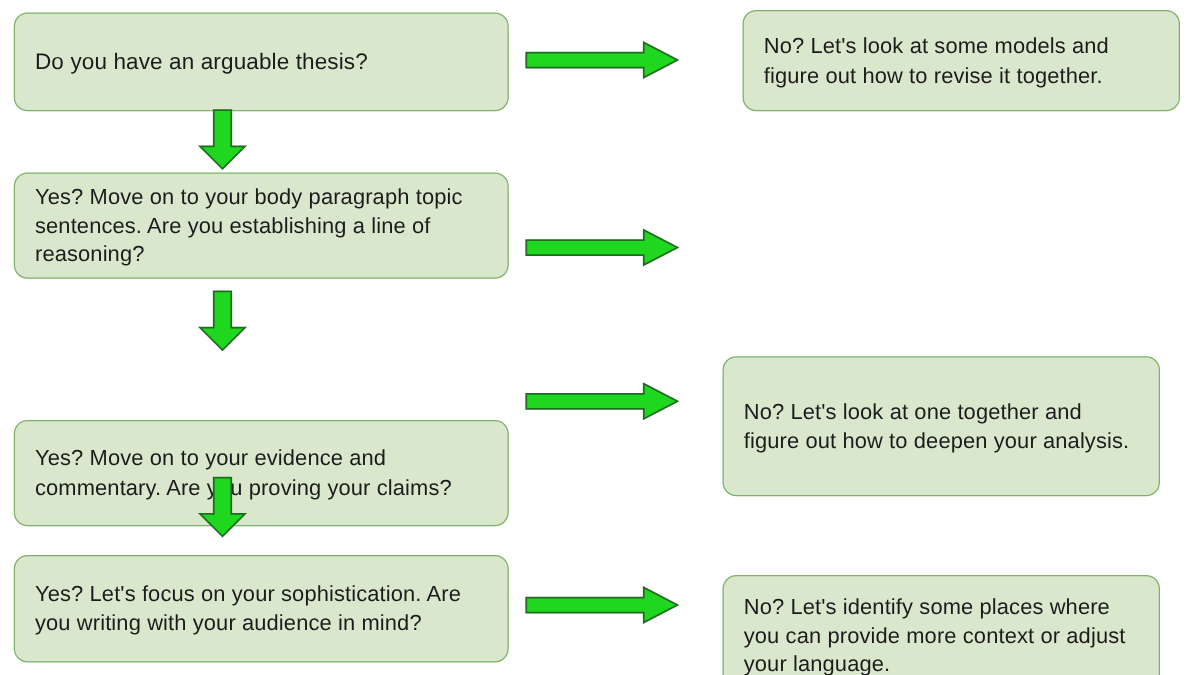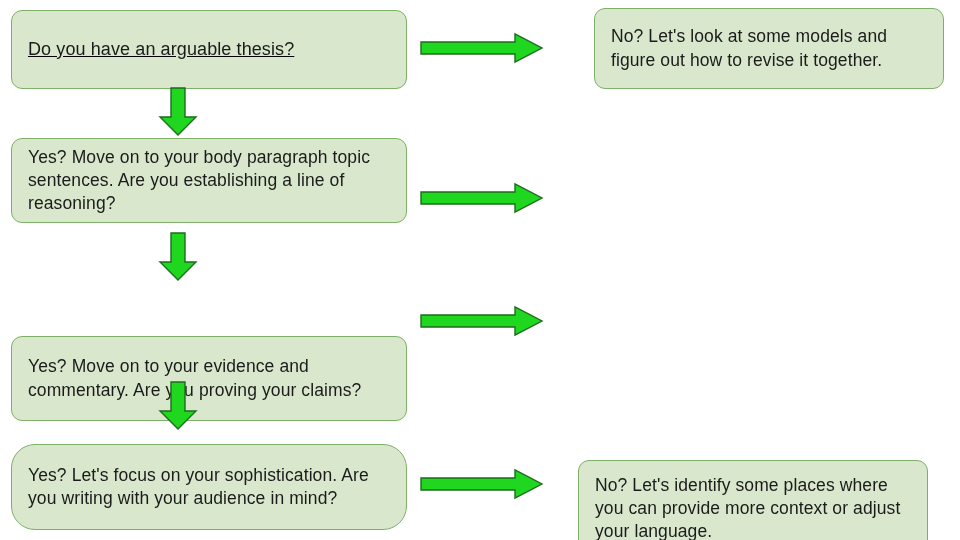--- a/index.html
+++ b/index.html
@@ -39,24 +39,24 @@
   }
   .node.single .node-text {
     font-size: 18px;
   }
 
   
   .col-left  { left: 11px;  width: 396px; }
   
   .col-right { left: 578px; width: 350px; }
 
-  .r1-left  { top: 10px;  height: 79px; text-decoration: underline; }
+  .r1-left  { top: 10px;  height: 79px; }
   .r2-left  { top: 138px; height: 85px; }
   .r3-left  { top: 300px; height: 85px; margin-top: 36px; }
-  .r4-left  { top: 444px; height: 86px; border-radius: 24px; }
+  .r4-left  { top: 444px; height: 86px; }
 
   .r1-right { top: 8px;   height: 81px; margin-left: 16px; }
   .r2-right { top: 152px; height: 94px; }
   .r3-right { top: 285px; height: 112px; }
   .r4-right { top: 432px; height: 97px; margin-top: 28px; }
 
   
   .arrow {
     position: absolute;
     display: block;
@@ -108,20 +108,23 @@
   </svg>
 
   <div class="node col-left r3-left">
     <span class="node-text">Yes? Move on to your evidence and commentary. Are you proving your claims?</span>
   </div>
 
   <svg class="arrow arrow-h h3" viewBox="0 0 124 32">
     <polygon points="1,10 95,10 95,2 122,16 95,30 95,22 1,22" fill="#1fd71f" stroke="#1f6b1f" stroke-width="1.4" stroke-linejoin="miter"></polygon>
   </svg>
 
+  <div class="node col-right r3-right">
+    <span class="node-text">No? Let's look at one together and figure out how to deepen your analysis.</span>
+  </div>
 
   <svg class="arrow arrow-v v3" viewBox="0 0 40 50">
     <polygon points="13,1 27,1 27,30 38,30 20,48 2,30 13,30" fill="#1fd71f" stroke="#1f6b1f" stroke-width="1.4" stroke-linejoin="miter"></polygon>
   </svg>
 
   <div class="node col-left r4-left">
     <span class="node-text">Yes? Let's focus on your sophistication. Are you writing with your audience in mind?</span>
   </div>
 
   <svg class="arrow arrow-h h4" viewBox="0 0 124 32">

